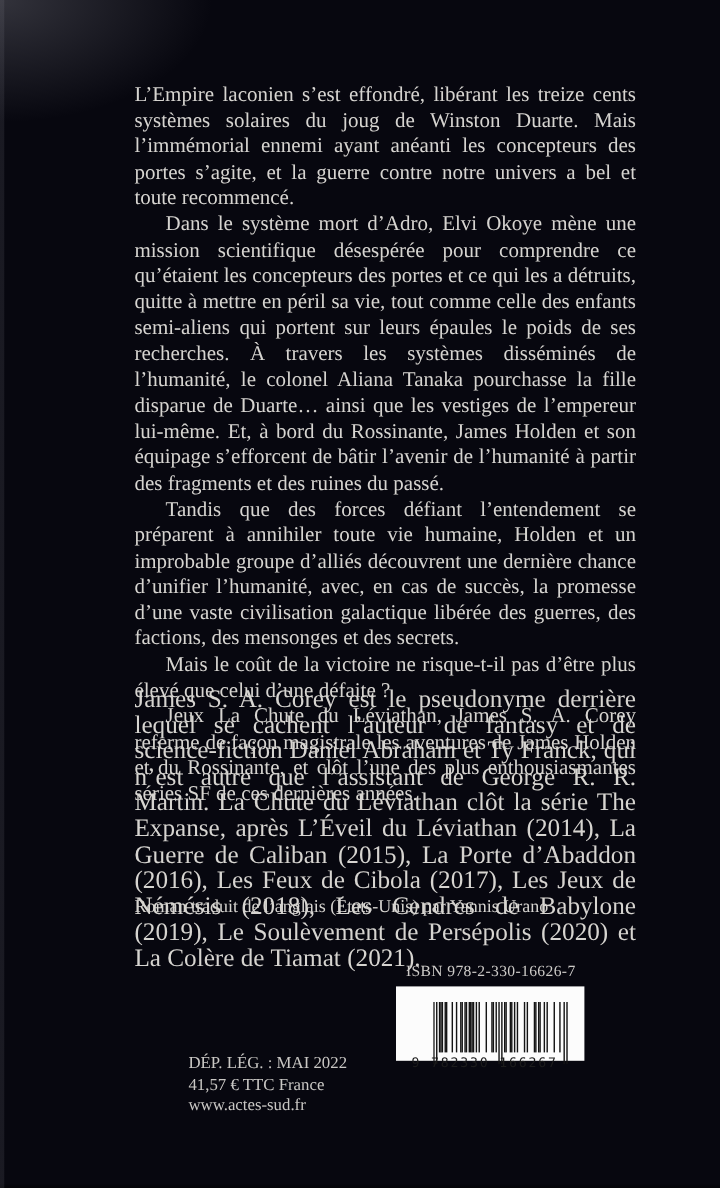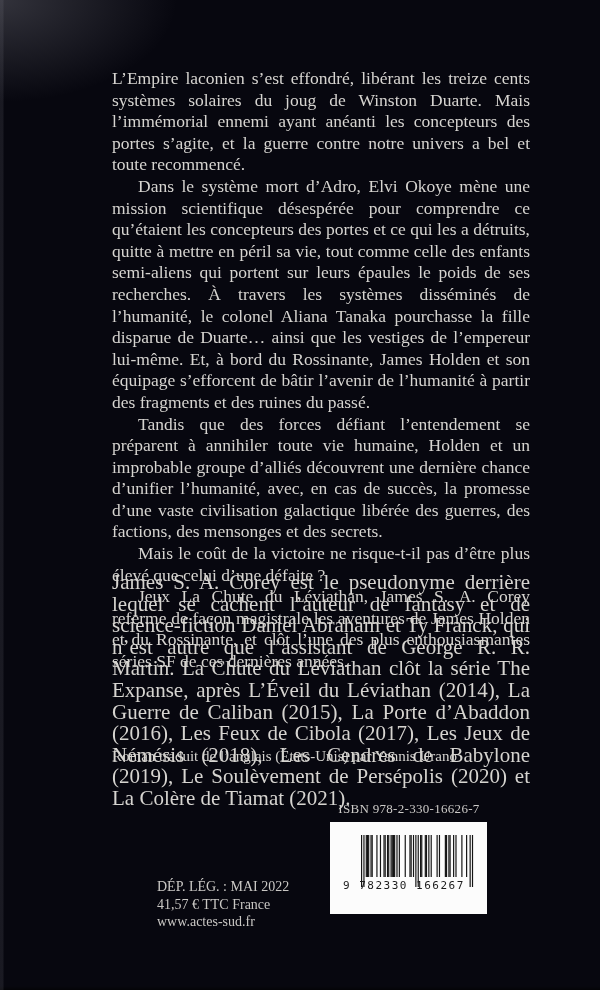--- a/index.html
+++ b/index.html
@@ -18,21 +18,21 @@
   .synopsis p{margin:0;}
   .synopsis p.ind{text-indent:26px;}
   .bio{position:absolute;left:112px;top:572px;width:418px;
     font-size:21px;line-height:21.6px;text-align:justify;}
   .it{}
   .rm{font-style:normal;}
   .translation{position:absolute;left:112px;top:748px;width:418px;font-size:15px;}
   .credit{position:absolute;left:112px;top:786px;font-size:12.5px;color:#BFBDBA;letter-spacing:0.2px;}
   .isbn{position:absolute;left:330px;top:801px;width:158px;text-align:center;
     font-size:13px;color:#CDCBC8;letter-spacing:0.3px;font-family:Liberation Serif, serif;}
-  .barcode-box{position:absolute;left:330px;top:822px;width:157px;height:92px;background:#FCFCFC;}
+  .barcode-box{position:absolute;left:330px;top:822px;width:157px;height:62px;background:#FCFCFC;}
   .bars{position:absolute;left:31px;top:13px;}
   .barcode-digits{position:absolute;left:13px;top:57px;width:140px;
     font-family:"DejaVu Sans Mono", monospace;font-size:11px;color:#1c1c1c;letter-spacing:1.5px;white-space:pre;}
   .publisher{position:absolute;left:116px;top:838px;font-size:25px;font-style:italic;
     letter-spacing:2px;color:#DDDBD8;}
   .legal{position:absolute;left:113px;top:878px;font-size:14px;line-height:17.5px;color:#C9C7C4;margin-left:44px;}
   .legal div{margin:0;}
 </style>
 </head>
 <body>

